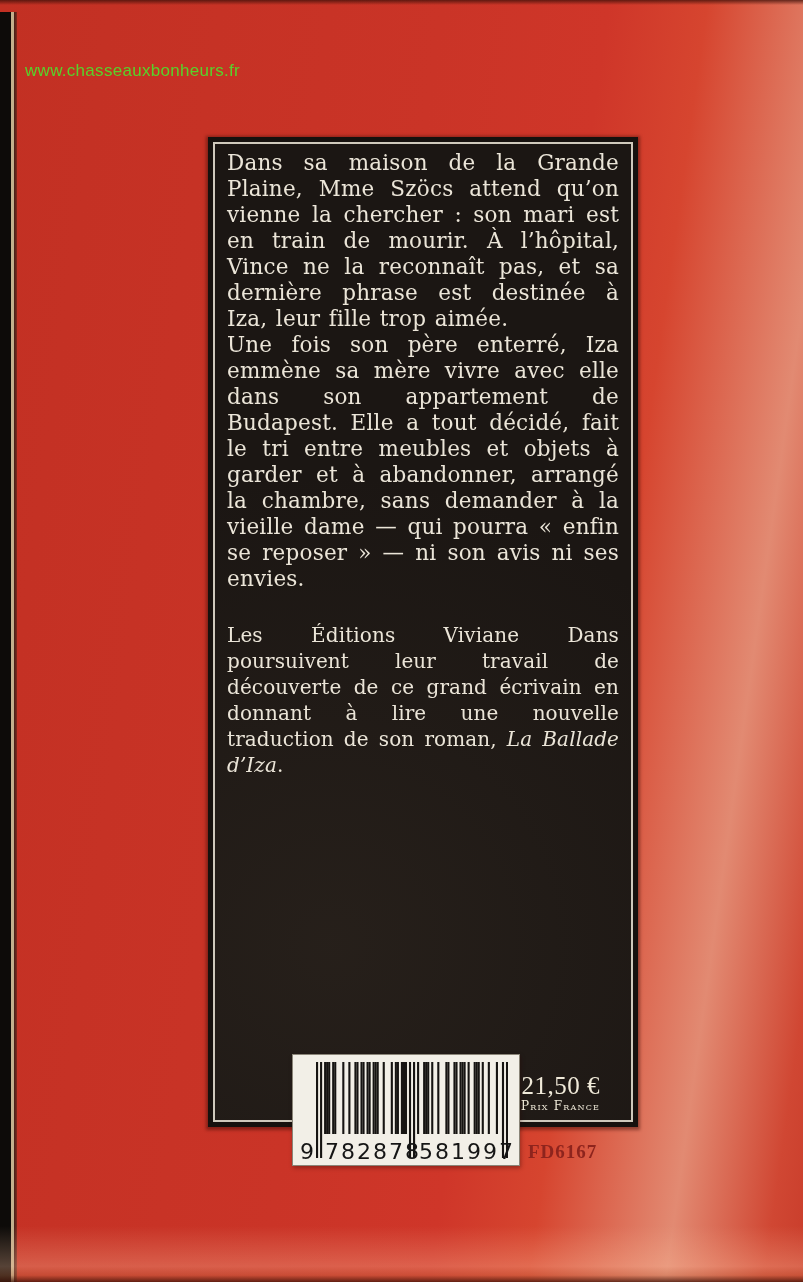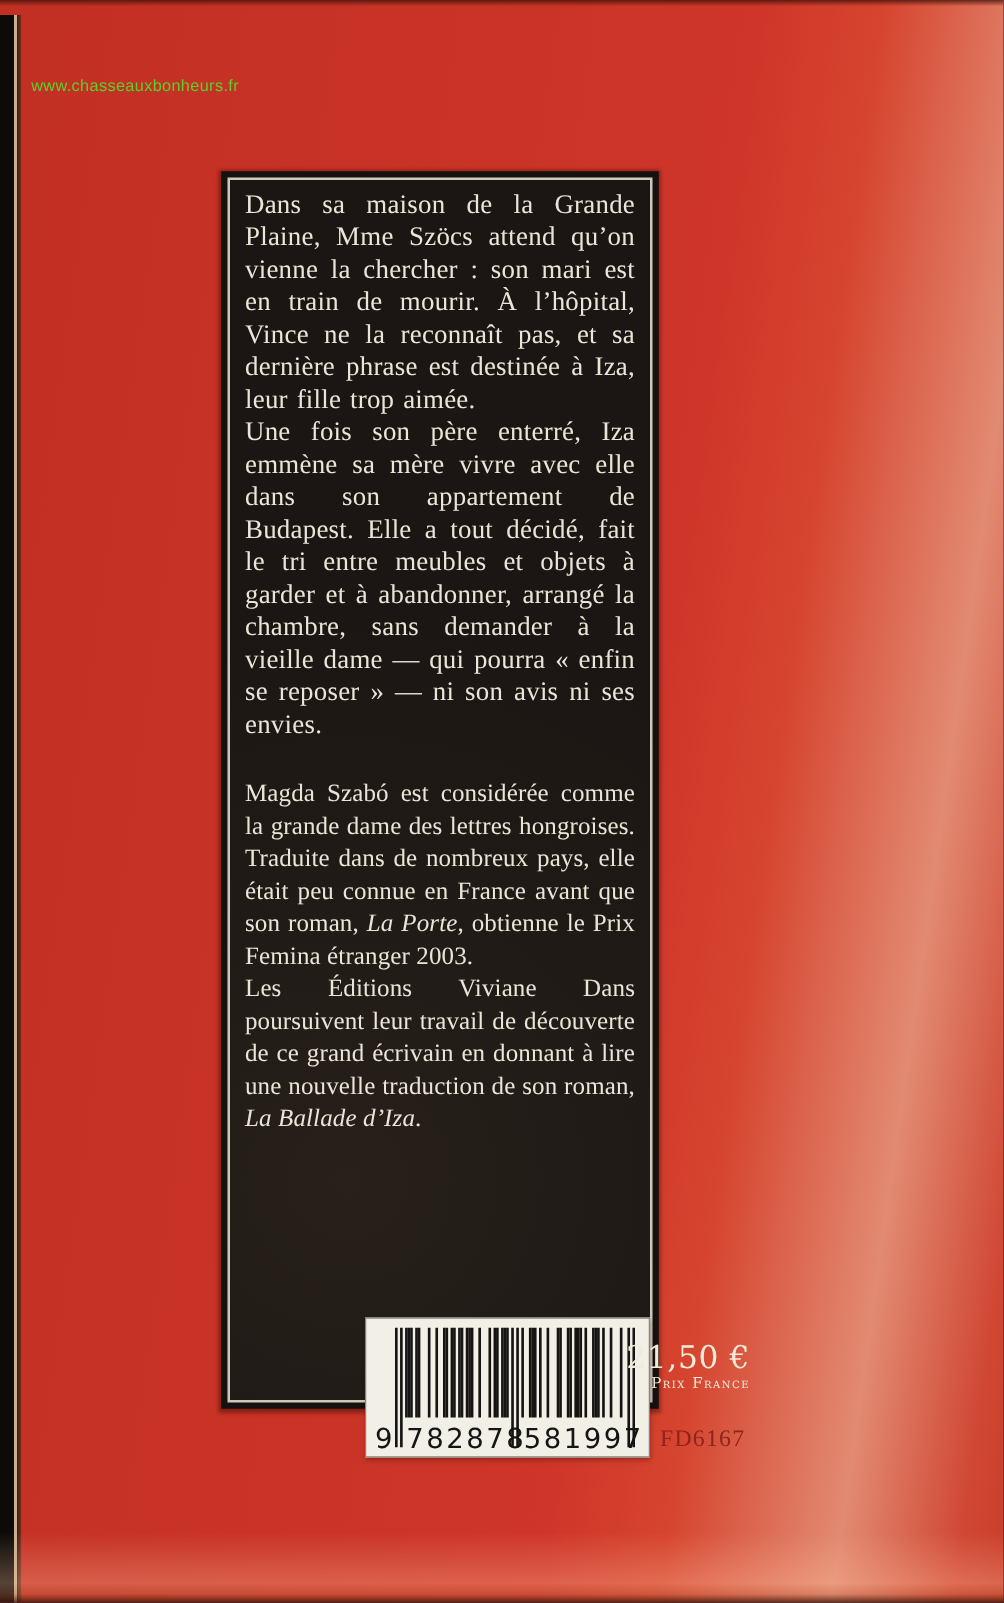--- a/index.html
+++ b/index.html
@@ -20,32 +20,31 @@
     background: linear-gradient(to bottom, rgba(255,200,170,0) 0%, rgba(255,195,160,.30) 72%, rgba(200,120,80,.35) 88%, rgba(70,25,12,.8) 100%);
   }
   .spine-strip {
     position: absolute; left: 0; top: 12px; bottom: 0; width: 17px;
     background: linear-gradient(to right, #0d0b09 0px, #0d0b09 11px, #c7b globalThis89a 11px, #c4b08d 14px, #401f18 14px, #812c1e 17px);
     background: linear-gradient(to right, #0d0b09 0px, #0d0b09 11px, #c4b08d 11px, #c4b08d 14px, #401f18 14px, #812c1e 17px);
   }
   .watermark {
     position: absolute; left: 25px; top: 61px;
     font-family: "Liberation Sans", "DejaVu Sans", sans-serif;
-    font-size: 13px; letter-spacing: .3px;
+    font-size: 17px; letter-spacing: .3px;
     color: #58d22b;
   }
   .panel {
-    position: absolute; left: 182px; top: 142px; width: 340px; height: 980px;
+    position: absolute; left: 213px; top: 142px; width: 420px; height: 980px;
     background:
       radial-gradient(circle at 28% 82%, rgba(90,75,60,.18), rgba(0,0,0,0) 55%),
       #1b1613;
     border: 2px solid #cfc9bc;
     box-shadow: 0 0 0 5px #16110e, 0 1px 3px 7px rgba(50,8,4,.45);
     box-sizing: border-box;
-    font-family: Liberation Serif, serif;
   }
   .panel-content {
     padding: 6px 12px 0 12px;
     color: #ebe5d8;
   }
   .blurb-top p {
     margin: 0;
     font-size: 21.5px; line-height: 26px;
     text-align: justify;
     letter-spacing: .2px;
@@ -76,47 +75,46 @@
     font-size: 22px; color: #151515;
   }
   .bc-first { position: absolute; left: -1px; bottom: 0; }
   .bc-left  { position: absolute; left: 24px;  width: 86px; bottom: 0; text-align: right; letter-spacing: 2px; }
   .bc-right { position: absolute; left: 118px; width: 86px; bottom: 0; text-align: left; letter-spacing: 2px; }
 
   .price-block {
     position: absolute; left: 500px; top: 1072px; width: 100px;
     text-align: right; color: #f0ead9;
   }
-  .price-value { font-size: 25px; letter-spacing: .5px; line-height: 27px; }
+  .price-value { font-size: 25px; letter-spacing: .5px; line-height: 27px; font-family: Liberation Serif, serif; }
   .price-note  { font-size: 12px; font-variant: small-caps; letter-spacing: 1.2px; line-height: 14px; }
 
   .ref-code {
     position: absolute; left: 528px; top: 1141px;
     font-family: "Liberation Serif", "DejaVu Serif", serif;
-    font-weight: normal; font-size: 19px; letter-spacing: 1px;
+    font-weight: bold; font-size: 19px; letter-spacing: 1px;
     color: #8e241d;
   }
 </style>
 </head>
 <body>
 
 <div class="page">
   <div class="top-edge"></div>
   <div class="spine-strip"></div>
 
   <div class="watermark">www.chasseauxbonheurs.fr</div>
 
   <div class="panel">
     <div class="panel-content">
       <div class="blurb-top">
         <p>Dans sa maison de la Grande Plaine, Mme Szöcs attend qu’on vienne la chercher : son mari est en train de mourir. À l’hôpital, Vince ne la reconnaît pas, et sa dernière phrase est destinée à Iza, leur fille trop aimée.</p>
         <p>Une fois son père enterré, Iza emmène sa mère vivre avec elle dans son appartement de Budapest. Elle a tout décidé, fait le tri entre meubles et objets à garder et à abandonner, arrangé la chambre, sans demander à la vieille dame — qui pourra « enfin se reposer » — ni son avis ni ses envies.</p>
       </div>
       <div class="blurb-bottom">
-        <p><span>Magda Szabó est considérée comme la grande dame des lettres hongroises. Traduite dans de nombreux pays, elle était peu connue en France avant que son roman, </span><i>La Porte</i><span>, obtienne le Prix Femina étranger 2003.</span></p>
         <p><span>Les Éditions Viviane Dans poursuivent leur travail de découverte de ce grand écrivain en donnant à lire une nouvelle traduction de son roman, </span><i>La Ballade d’Iza</i><span>.</span></p>
       </div>
     </div>
   </div>
 
   <div class="barcode-box">
     <div class="bc-wrap">
       <svg id="bc-svg" class="bc-svg" viewBox="0 0 95 48" preserveAspectRatio="none">
           <rect x="0" y="0" width="1.04" height="48" fill="#161412"></rect>
           <rect x="2" y="0" width="1.04" height="48" fill="#161412"></rect>

